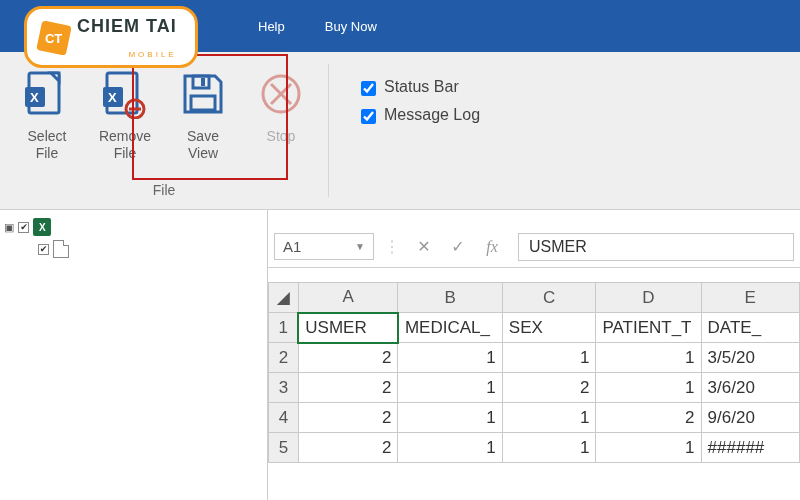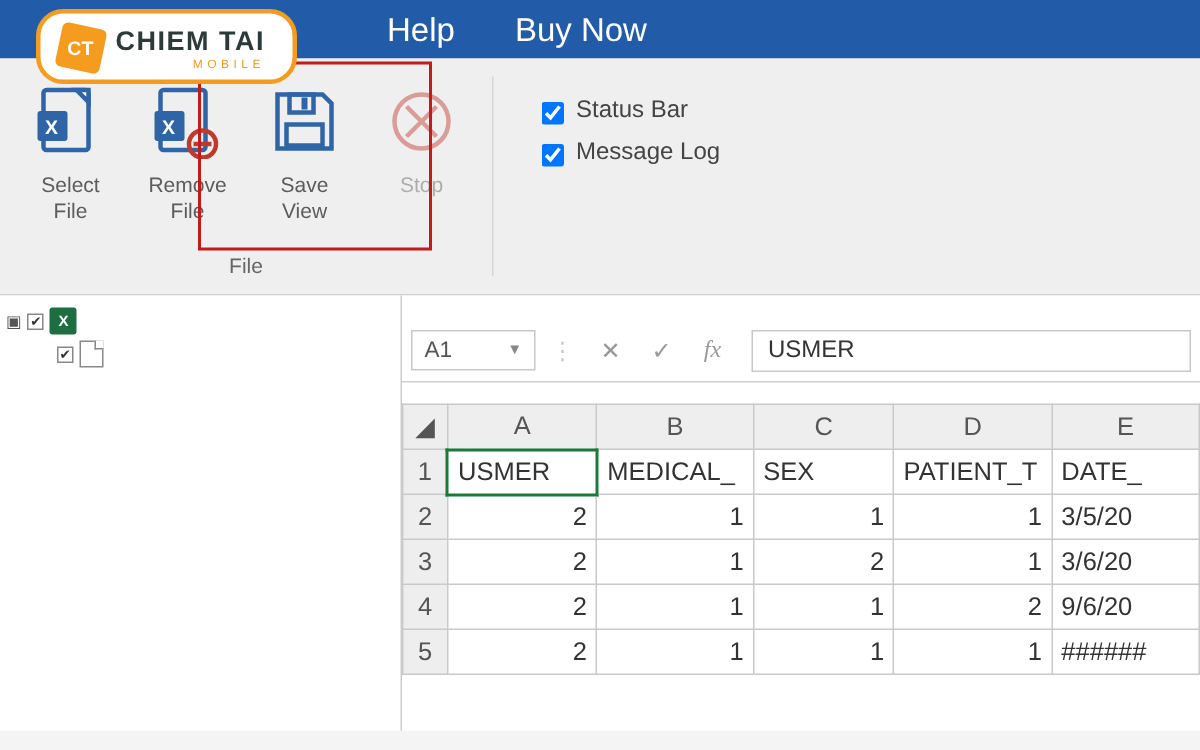--- a/index.html
+++ b/index.html
@@ -1,26 +1,26 @@
 <!DOCTYPE html>
 <html><head>
 <meta charset="utf-8">
 <style>
   * { box-sizing: border-box; margin: 0; padding: 0; }
   body { font-family: "Segoe UI", Tahoma, sans-serif; font-size: 14px; background: #f4f4f4; width: 800px; height: 500px; overflow: hidden; position: relative; }
   
-  .titlemenu { background: #225ca8; height: 39px; display: flex; align-items: center; color: #fff; padding-left: 18px; gap: 40px; font-size: 22px; }
+  .titlemenu { background: #225ca8; height: 52px; display: flex; align-items: center; color: #fff; padding-left: 18px; gap: 40px; font-size: 13px; }
   .titlemenu span { cursor: pointer; }
 
   .logo-badge { position: absolute; top: 6px; left: 24px; background: #fff; border: 3px solid #f59b1d; border-radius: 18px; padding: 8px 18px 6px 12px; display: flex; align-items: center; gap: 8px; z-index: 5; }
   .logo-sq { width: 30px; height: 30px; background: #f59b1d; transform: rotate(12deg); border-radius: 4px; display: flex; align-items: center; justify-content: center; color: #fff; font-weight: 700; font-size: 13px; }
   .logo-sq span { transform: rotate(-12deg); }
   .logo-txt { display: flex; flex-direction: column; line-height: 1; }
   .logo-txt .t1 { font-weight: 800; font-size: 18px; color: #2c3a3a; letter-spacing: 1px; }
-  .logo-txt .t2 { font-size: 8px; color: #f59b1d; letter-spacing: 3px; text-align: right; margin-top: 3px; }
+  .logo-txt .t2 { font-size: 8px; color: #f59b1d; letter-spacing: 3px; text-align: right; margin-top: 16px; }
 
   .ribbon { background: #efefef; height: 158px; border-bottom: 1px solid #d0d0d0; display: flex; }
   .group { padding: 8px 12px 4px 12px; text-align: center; position: relative; }
   .group-body { display: flex; gap: 8px; align-items: flex-start; height: 118px; }
   .group-label { color: #666; font-size: 14px; margin-top: 4px; }
   .group-sep { border-right: 1px solid #d6d6d6; margin: 12px 0; }
   
   .rbtn { display: flex; flex-direction: column; align-items: center; width: 70px; cursor: pointer; color: #5c5c5c; font-size: 14px; line-height: 1.2; padding-top: 6px; }
   .rbtn .ic { width: 56px; height: 56px; display: flex; align-items: center; justify-content: center; margin-bottom: 6px; }
   .rbtn.disabled { opacity: 0.45; }
@@ -34,21 +34,21 @@
   .main { display: flex; height: calc(500px - 52px - 158px); }
   .tree { width: 268px; border-right: 1px solid #ccc; background: #fff; padding: 6px 4px; font-size: 16px; color: #333; overflow: hidden; }
   .tree-row { display: flex; align-items: center; gap: 4px; padding: 2px 0; }
   .tree-row .tw { font-size: 11px; color: #555; }
   .tree-row .cb { width: 11px; height: 11px; border: 1px solid #888; display: inline-flex; align-items: center; justify-content: center; font-size: 9px; color: #333; }
   .tree-row.child { padding-left: 34px; }
   .xic { width: 18px; height: 18px; background: #1d6f42; color: #fff; font-size: 10px; font-weight: 700; display: inline-flex; align-items: center; justify-content: center; border-radius: 2px; }
 
   .sheet-area { flex: 1; background: #fff; display: flex; flex-direction: column; }
   .fbar { display: flex; align-items: center; border-bottom: 1px solid #d0d0d0; height: 42px; padding: 0 6px; gap: 6px; margin-top: 16px; }
-  .namebox { width: 83px; border: 1px solid #c8c8c8; padding: 4px 8px; font-size: 15px; color: #555; display: flex; justify-content: space-between; align-items: center; }
+  .namebox { width: 100px; border: 1px solid #c8c8c8; padding: 4px 8px; font-size: 15px; color: #555; display: flex; justify-content: space-between; align-items: center; }
   .namebox .dd { font-size: 10px; color: #888; }
   .fb-sep { color: #ccc; padding: 0 4px; font-size: 16px; }
   .fb-ic { width: 28px; text-align: center; color: #999; font-size: 16px; cursor: pointer; }
   .fb-ic.fx { font-style: italic; font-family: Georgia, serif; }
   .fcell { flex: 1; border: 1px solid #c8c8c8; padding: 4px 10px; font-size: 16px; color: #333; margin-left: 6px; }
 
   table.grid { border-collapse: collapse; margin-top: 14px; width: 100%; }
   table.grid th, table.grid td { border: 1px solid #c9c9c9; font-weight: 400; font-size: 17px; color: #333; height: 30px; }
   table.grid th { background: #eee; color: #555; }
   .corner { width: 34px; background: #eee; }

